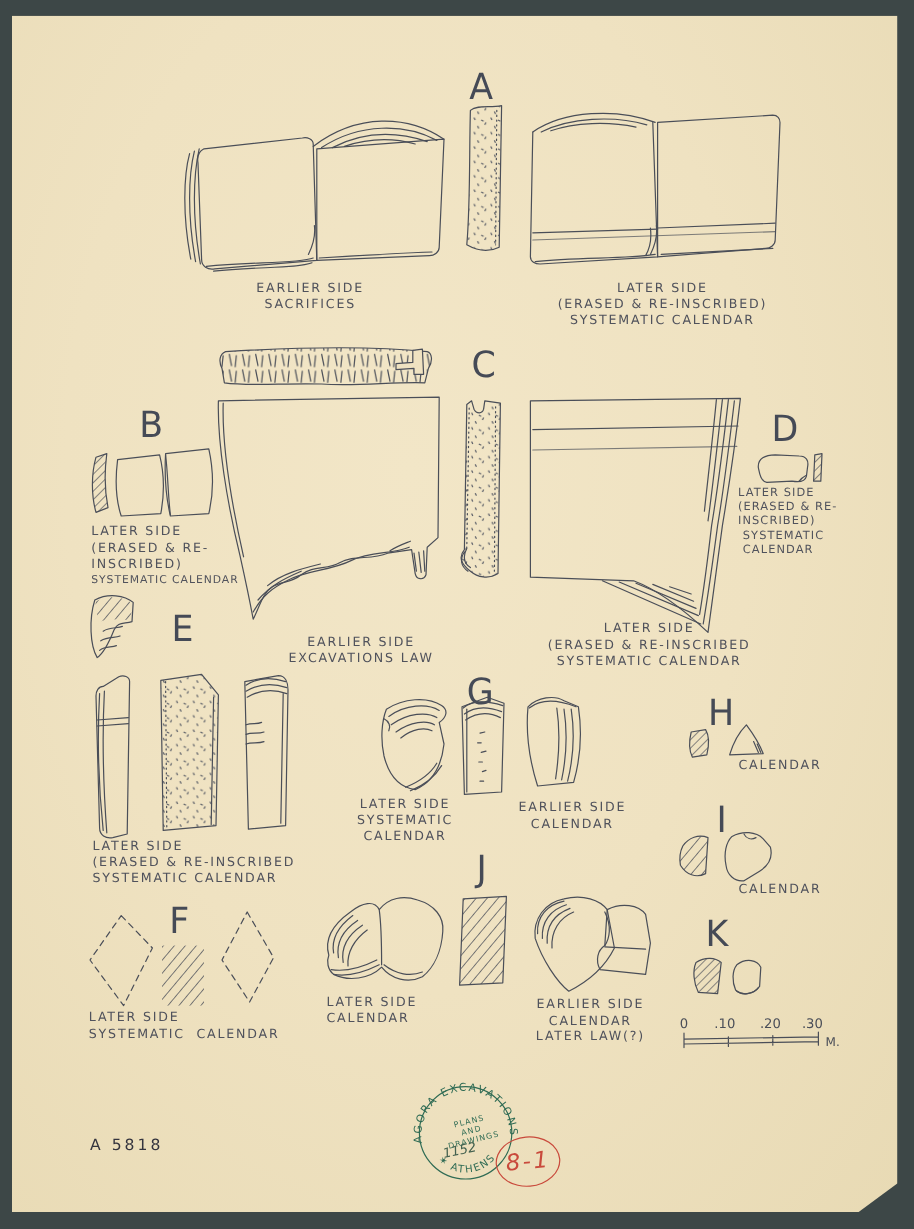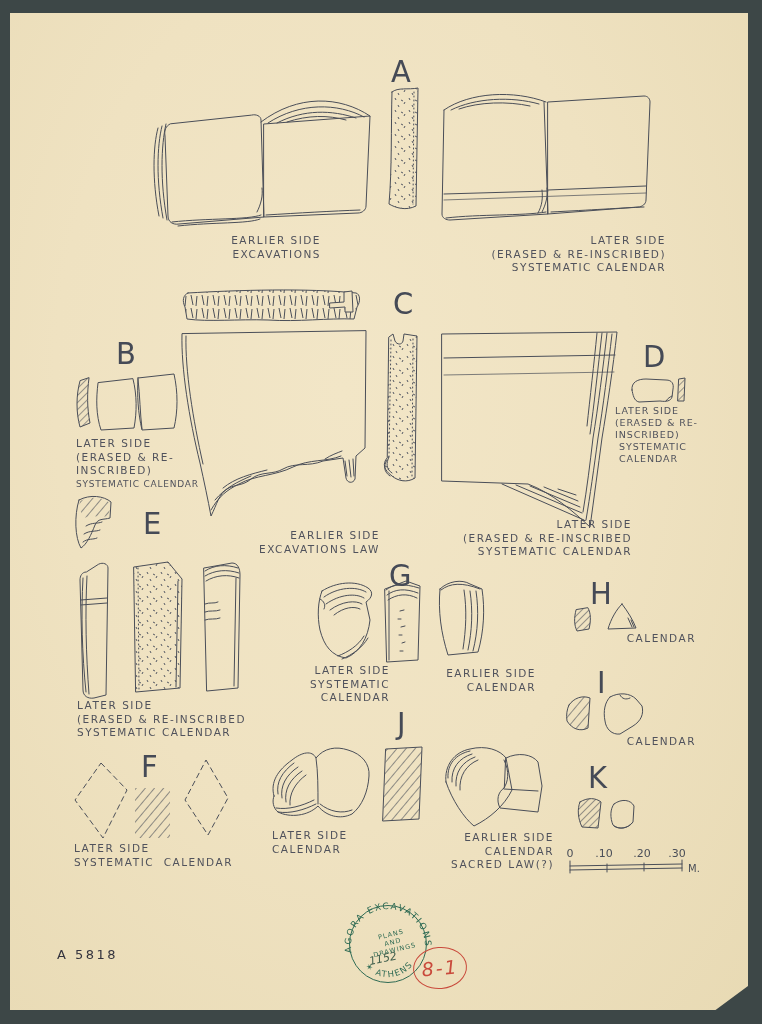--- a/index.html
+++ b/index.html
@@ -16,40 +16,40 @@
     box-shadow:0 0 8px rgba(0,0,0,.45);
   }
   .letter{
     position:absolute;font-family:"DejaVu Sans","Liberation Sans",sans-serif;
     font-size:29px;line-height:31px;font-weight:400;color:#454a56;
     transform:scaleY(1.04);letter-spacing:0;
   }
   .cap{
     position:absolute;font-family:"DejaVu Sans","Liberation Sans",sans-serif;
     font-size:10.5px;line-height:13.5px;letter-spacing:1.5px;color:#50525c;
-    text-align:right;
+    text-align:center;
   }
   .cap div{white-space:pre;}
   .cap.al{text-align:left;}
   .cap .sm{font-size:9px;letter-spacing:0.8px;}
   .cap.c10{font-size:9.5px;line-height:12px;letter-spacing:0.9px;}
   svg.draw{position:absolute;overflow:visible;}
   .draw path,.draw line,.draw rect,.draw circle,.draw ellipse{
     fill:none;stroke:#4a4e58;stroke-width:1;stroke-linecap:round;stroke-linejoin:round;
   }
   .stampsvg path,.stampsvg circle{stroke:#2f6b54;}
   .redtag{
     position:absolute;left:413px;top:947px;width:52px;height:40px;
     border:1.7px solid #c94a3c;border-radius:50%;transform:rotate(-5deg);
     display:flex;align-items:center;justify-content:center;
     color:#c94a3c;font-size:19px;font-style:italic;letter-spacing:2px;
     font-family:"DejaVu Sans",sans-serif;
   }
   .catalog{
-    position:absolute;left:57px;top:947px;
+    position:absolute;left:75px;top:947px;
     color:#34343e;font-size:13px;letter-spacing:2.5px;
     font-family:"DejaVu Sans",sans-serif;
   }
 </style>
 </head>
 <body>
 
 <div class="page">
   <div class="paper"></div>
 
@@ -107,21 +107,21 @@
       <path d="M14,110 L118,107 M118,106 L216,102"></path>
       <path d="M14,116 L216,109" stroke="#b3a584" stroke-width="4" opacity="0.7"></path>
     </g>
     <g>
       <path d="M16,134 C50,130 92,132 116,128 M121,128 C160,126 192,124 214,123 M112,128 C116,120 118,112 117,104 M108,129 C112,122 113,114 112,106"></path>
     </g>
   </svg>
 
   <div class="cap" style="left:196px;top:234px;width:125px">
     <div>EARLIER SIDE</div>
-    <div>EXCAVATIONS</div>
+    <div>SACRIFICES</div>
   </div>
   <div class="cap" style="left:438px;top:234px;width:228px">
     <div>LATER SIDE</div>
     <div>(ERASED &amp; RE-INSCRIBED)</div>
     <div>SYSTEMATIC CALENDAR</div>
   </div>
 
   
   <div class="letter" style="left:116px;top:339px">B</div>
 
@@ -324,21 +324,21 @@
     <path d="M70,18 C76,30 74,40 70,46 M70,47 L104,49"></path>
   </svg>
 
   <div class="cap al" style="left:272px;top:829px;width:105px">
     <div>LATER SIDE</div>
     <div>CALENDAR</div>
   </div>
   <div class="cap" style="left:430px;top:831px;width:124px">
     <div>EARLIER SIDE</div>
     <div>CALENDAR</div>
-    <div>SACRED LAW(?)</div>
+    <div>LATER LAW(?)</div>
   </div>
 
   
   <div class="letter" style="left:588px;top:763px">K</div>
 
   <svg class="draw" style="left:572px;top:794px" width="70" height="42" viewBox="0 0 70 42">
     <path style="fill:url(#hatch)" d="M8,8 C16,3 24,4 29,8 L26,34 L10,33 C6,25 5,15 8,8 Z"></path>
     <path d="M42,10 C50,4 59,6 62,12 L61,28 C56,35 46,36 41,31 C38,24 38,15 42,10 Z"></path>
     <path d="M42,32 C48,36 56,34 60,29"></path>
   </svg>

